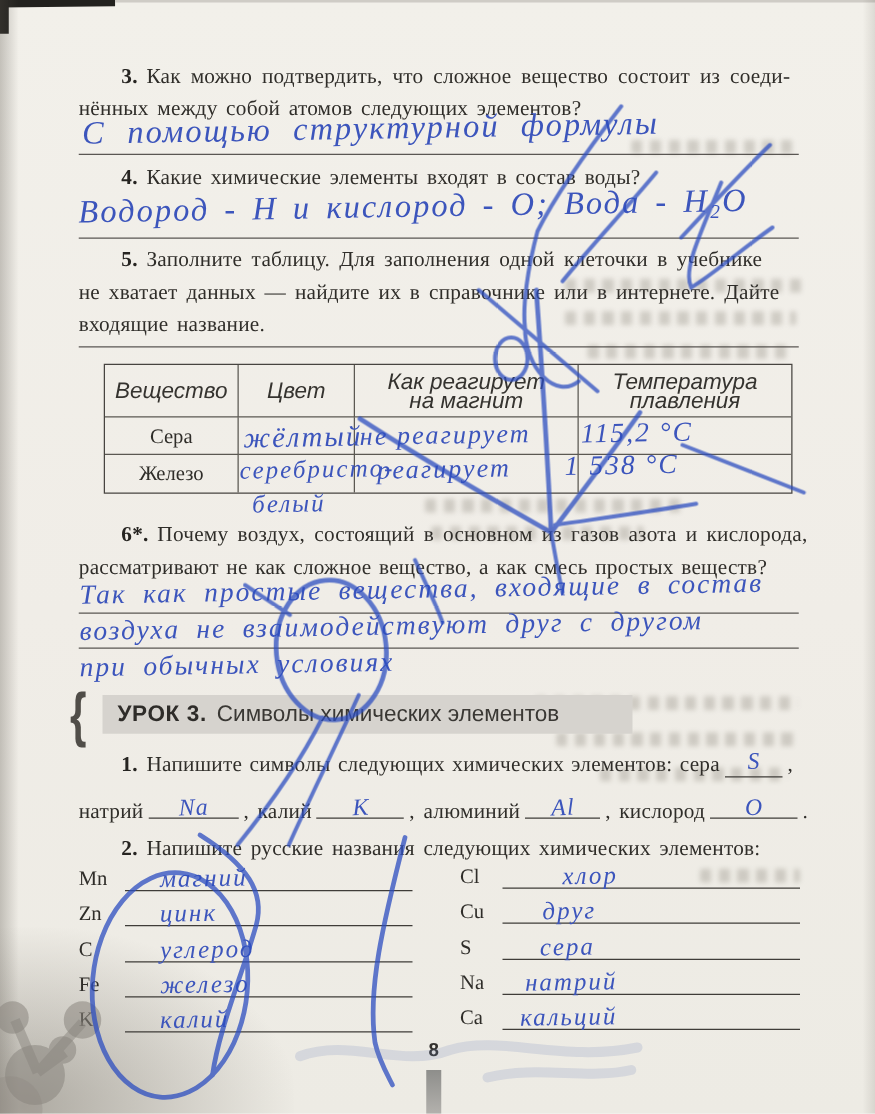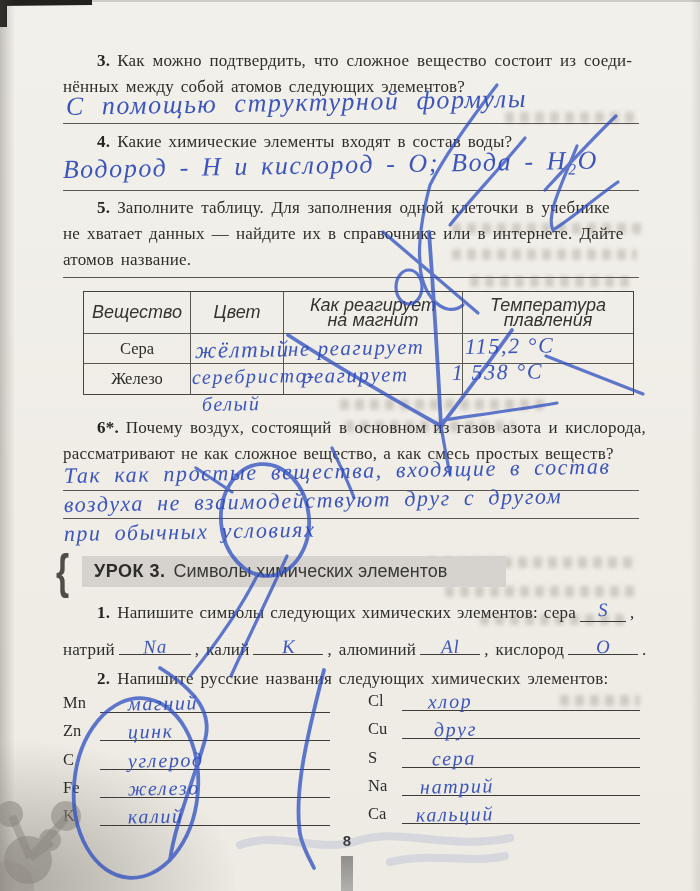--- a/index.html
+++ b/index.html
@@ -90,21 +90,21 @@
 <div class="hw" style="left:63px;top:155px;font-size:26px;word-spacing:4px;">Водород - Н и кислород - О; Вода - Н₂О</div>
 <div class="rule" style="left:63px;top:190px;width:576px;"></div>
 
 <div class="pline" style="left:97px;top:198px;word-spacing:3px;">
   <b class="qnum">5.</b><span>Заполните таблицу. Для  заполнения одной клеточки в учебнике</span>
 </div>
 <div class="pline" style="left:63px;top:224px;word-spacing:2.6px;">
   <span>не хватает данных — найдите их в справочнике или в интернете. Дайте</span>
 </div>
 <div class="pline" style="left:63px;top:250px;">
-  <span>атомов название.</span>
+  <span>входящие название.</span>
 </div>
 <div class="rule" style="left:63px;top:277px;width:576px;"></div>
 
 <div class="tbl">
   <div class="th">
       <span>Вещество</span>
     </div>
   <div class="th">
       <span>Цвет</span>
     </div>
@@ -190,21 +190,21 @@
 <div class="erow" style="left:63px;top:800px;width:267px;">
   <span class="sym">K</span>
   <span class="wline">
       <span class="wname">калий</span>
     </span>
 </div>
 
 <div class="erow" style="left:368px;top:685px;width:272px;">
   <span class="sym" style="width:34px;">Cl</span>
   <span class="wline">
-      <span class="wname" style="left:26px;">хлор</span>
+      <span class="wname" style="left:48px;">хлор</span>
     </span>
 </div>
 <div class="erow" style="left:368px;top:713px;width:272px;">
   <span class="sym" style="width:34px;">Cu</span>
   <span class="wline">
       <span class="wname" style="left:32px;">друг</span>
     </span>
 </div>
 <div class="erow" style="left:368px;top:742px;width:272px;">
   <span class="sym" style="width:34px;">S</span>

